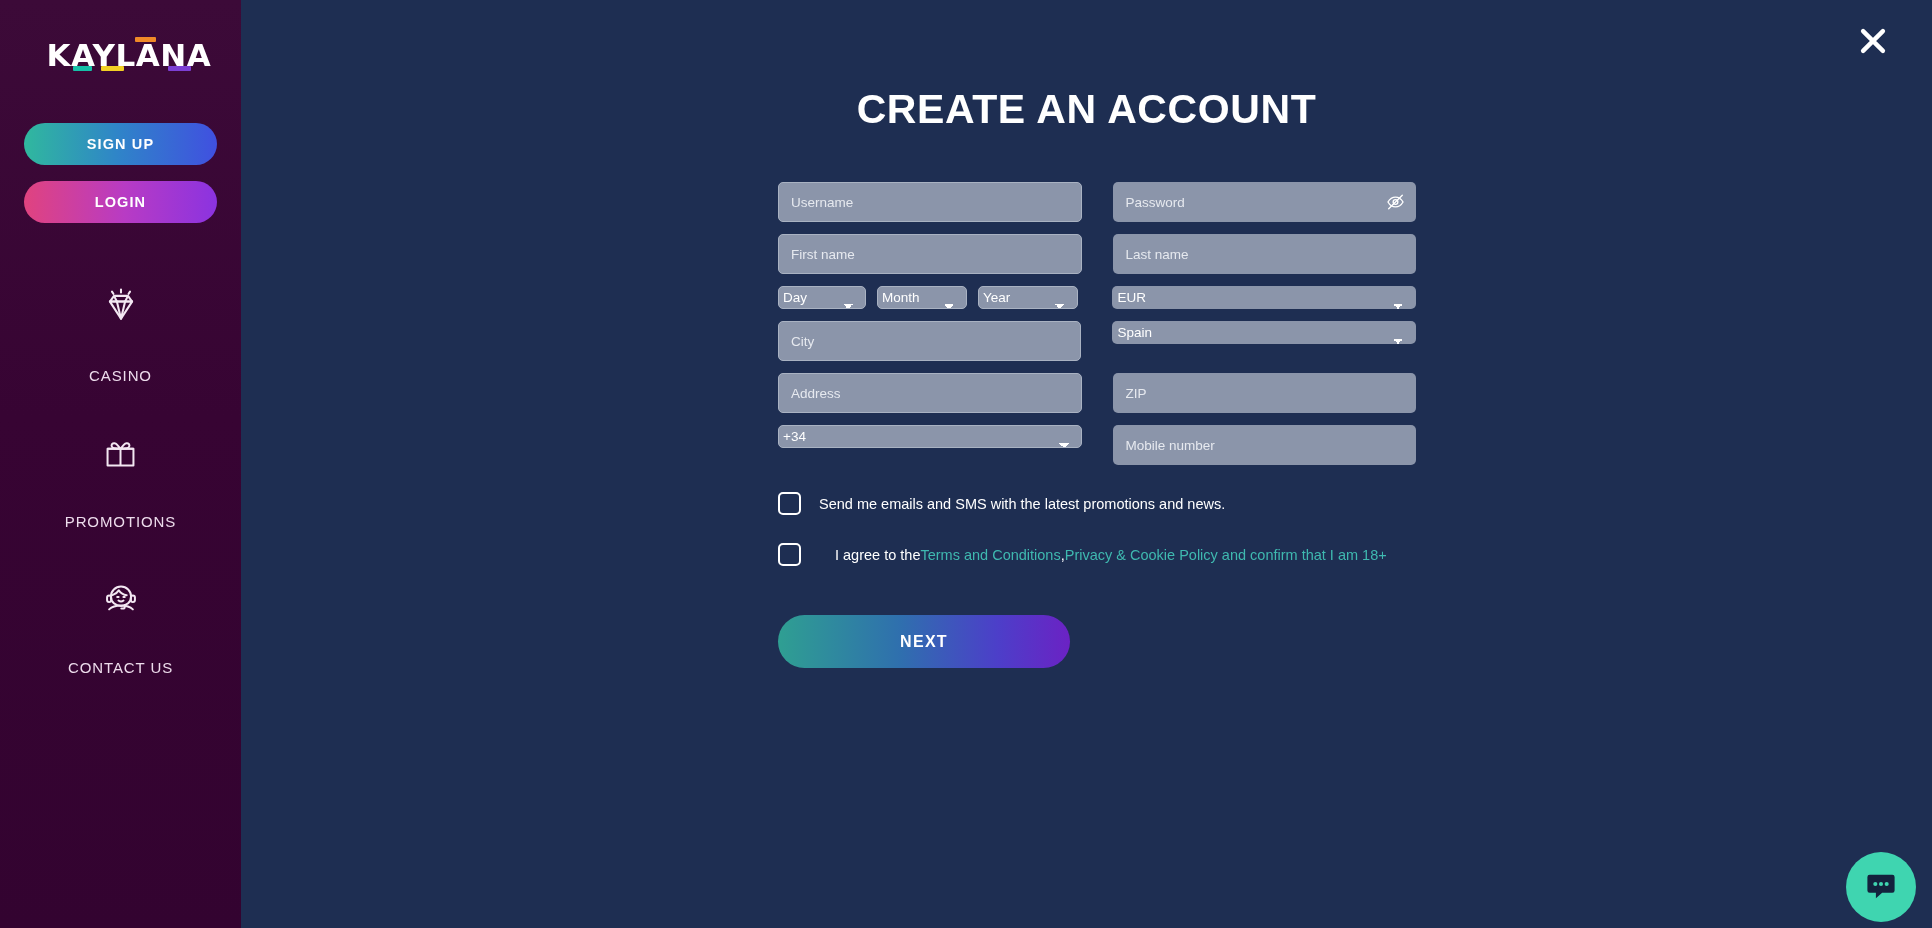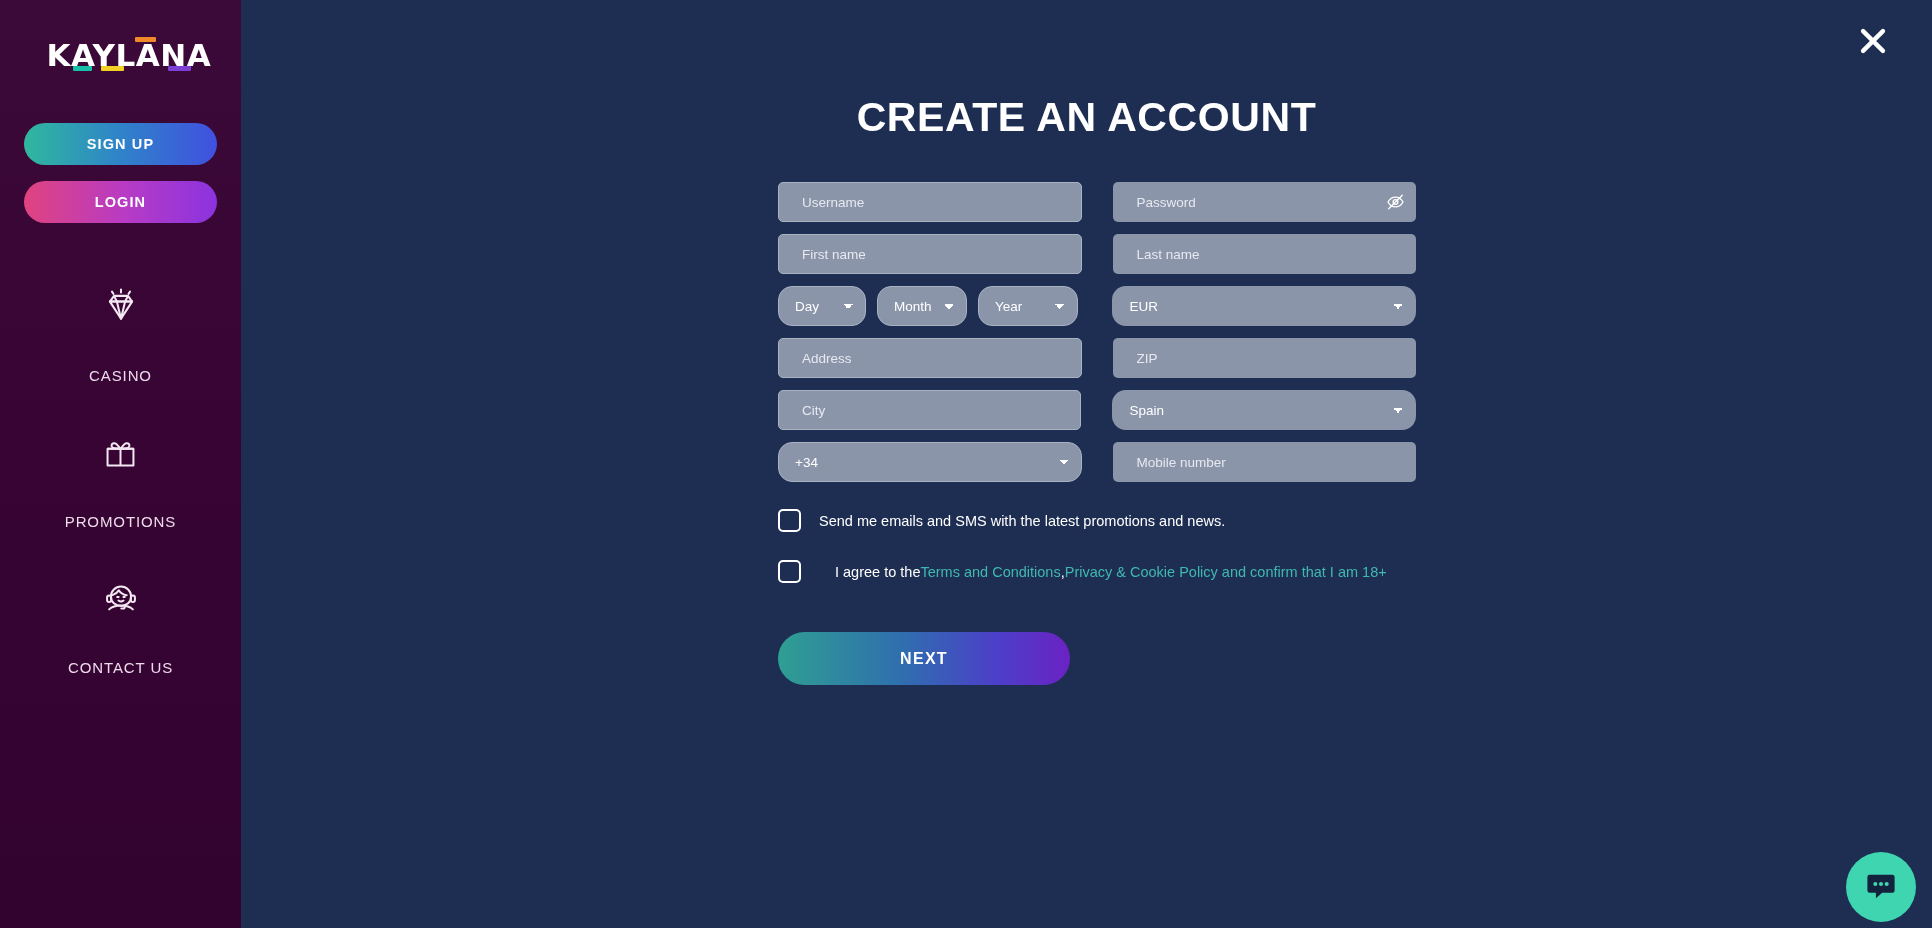--- a/index.html
+++ b/index.html
@@ -116,21 +116,20 @@
 
   #page-title {
     position: absolute;
     left: 0; right: 0;
     top: 86px;
     text-align: center;
     color: #ffffff;
     font-size: 41px;
     font-weight: bold;
     letter-spacing: 0.6px;
-    margin-top: 8px;
   }
 
   
   #signup-form {
     position: absolute;
     left: 537px;
     top: 182px;
     width: 638px;
   }
 
@@ -143,47 +142,47 @@
 
   .field {
     width: 100%;
     height: 40px;
     background: #8b95aa;
     border: 1px solid #a9b2c2;
     border-radius: 5px;
     color: #ffffff;
     font-size: 13.5px;
     font-family: "Liberation Sans", sans-serif;
-    padding: 0 23px;
+    padding: 0 12px;
     outline: none;
   }
   .field::placeholder { color: #e6e9ef; opacity: 1; }
   .field.noborder { border-color: transparent; }
 
   .field-wrap { position: relative; }
   .eye-btn {
     position: absolute;
     right: 11px; top: 50%;
     transform: translateY(-50%);
     background: none; border: none;
     cursor: pointer;
     display: flex; align-items: center;
     padding: 0;
   }
 
   
   .sel {
-    height: 40px;
+    height: 23px;
     background: #8b95aa;
     border: 1px solid #a9b2c2;
-    border-radius: 14px;
+    border-radius: 5px;
     color: #ffffff;
     font-size: 13.5px;
     font-family: "Liberation Sans", sans-serif;
-    padding: 0 8px 0 16px;
+    padding: 0 8px 0 4px;
     outline: none;
     cursor: pointer;
     appearance: none;
     -webkit-appearance: none;
     background-image:
       linear-gradient(45deg, transparent 50%, #ffffff 50%),
       linear-gradient(135deg, #ffffff 50%, transparent 50%);
     background-position:
       calc(100% - 17px) 17px,
       calc(100% - 12px) 17px;
@@ -362,34 +361,34 @@
           <option>Year</option>
         </select>
       </div>
       <select class="sel col noborder">
         <option>EUR</option>
       </select>
     </div>
 
     <div class="form-row">
       <div class="col">
-        <input class="field" type="text" placeholder="Address" style="">
-      </div>
-      <div class="col">
-        <input class="field noborder" type="text" placeholder="ZIP" style="">
-      </div>
-    </div>
-
-    <div class="form-row">
-      <div class="col">
         <input class="field" type="text" placeholder="City" style="">
       </div>
       <select class="sel col noborder">
         <option>Spain</option>
       </select>
+    </div>
+
+    <div class="form-row">
+      <div class="col">
+        <input class="field" type="text" placeholder="Address" style="">
+      </div>
+      <div class="col">
+        <input class="field noborder" type="text" placeholder="ZIP" style="">
+      </div>
     </div>
 
     <div class="form-row">
       <select class="sel col">
         <option>+34</option>
       </select>
       <div class="col">
         <input class="field noborder" type="text" placeholder="Mobile number" style="">
       </div>
     </div>

